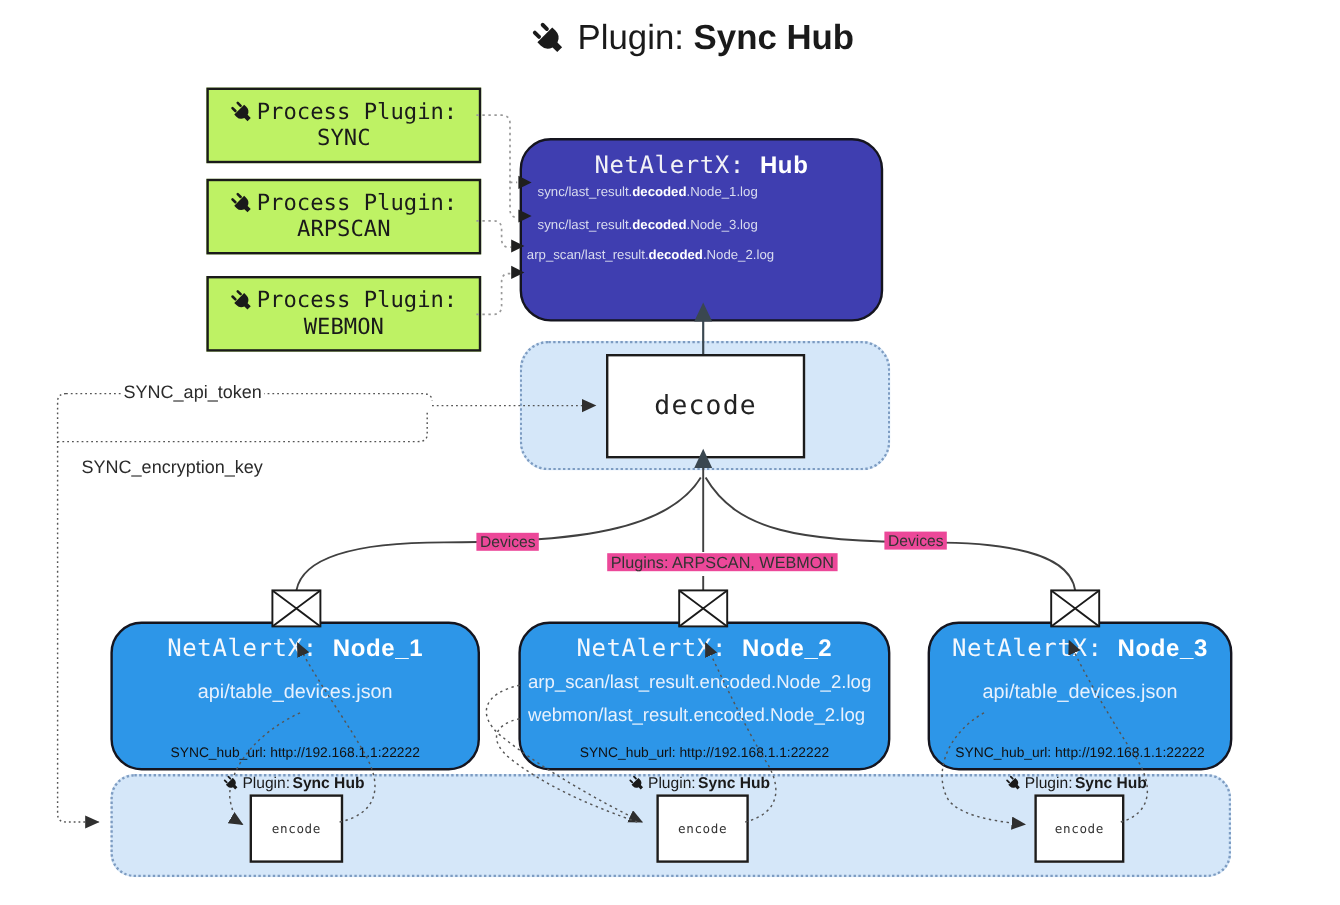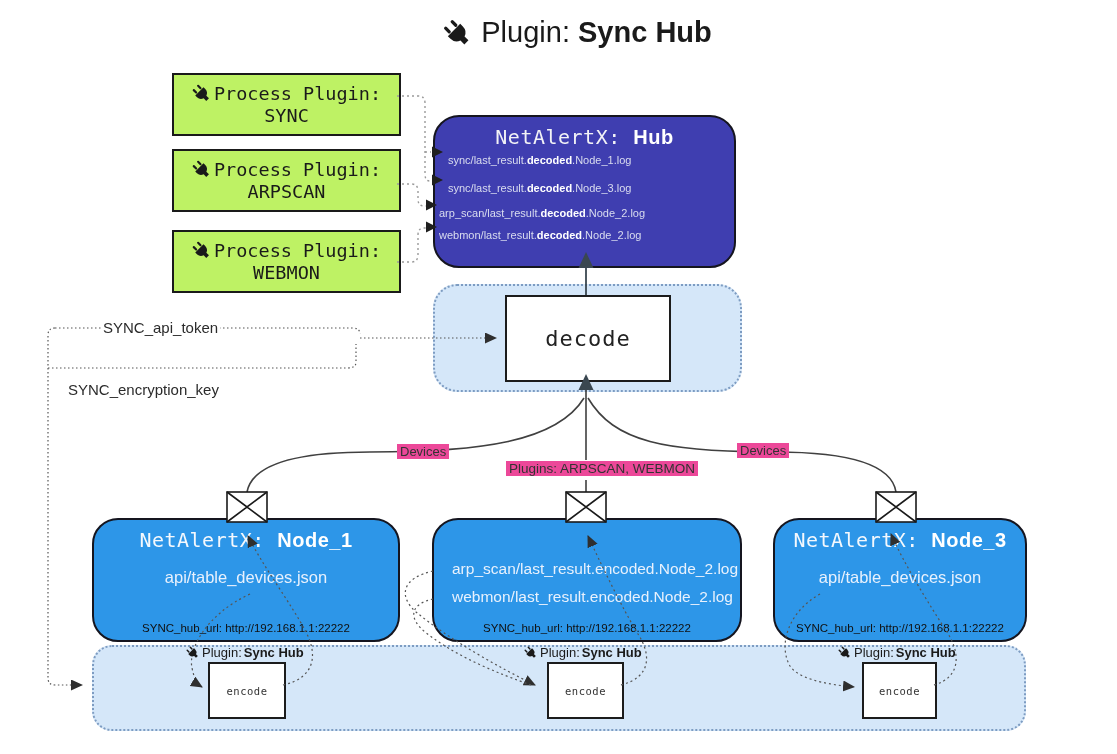--- a/index.html
+++ b/index.html
@@ -32,21 +32,21 @@
   .decode-box{left:505px;top:295px;width:162px;height:83px;font-size:22px;color:#222;letter-spacing:1px;align-items:center;}
   .encode-box{width:71px;height:53px;font-size:10.5px;color:#333;letter-spacing:.5px;}
   
   .tok{background:#fff;font-size:15px;color:#2b2b2b;z-index:6;padding:0 2px;}
   
   .edge-label{background:#ec4899;font-size:13px;color:#333;z-index:6;padding:0 3px;}
   
   .nodebox{background:#2D96E8;border:2px solid #15151f;border-radius:26px;height:120px;top:518px;z-index:1;}
   .node-title{left:0;top:8px;width:100%;text-align:center;font-size:20px;color:#f4f8fd;letter-spacing:0.5px;}
   .node-file{width:100%;text-align:center;font-size:15.5px;color:#e8f1fd;white-space:nowrap;}
-  .node-file.left{text-align:left;padding-left:18px;}
+  .node-file.left{text-align:left;padding-left:6px;}
   .node-huburl{left:0;bottom:6px;width:100%;text-align:center;font-size:11.5px;color:#101010;}
   
   .bottom-panel{left:92px;top:645px;width:930px;height:82px;border-radius:20px;}
   .plugin-label{font-size:13px;color:#1a1a1a;z-index:6;white-space:nowrap;display:flex;align-items:center;gap:2px;}
   .plugin-label b{font-weight:700;}
   
   .overlay{position:absolute;left:0;top:0;z-index:5;pointer-events:none;}
 </style>
 </head>
 <body>
@@ -96,41 +96,41 @@
       <span>Process Plugin:</span>
       </div>
     <div class="l2">WEBMON</div>
   </div>
 
   <div class="abs hubbox">
     <div class="abs hub-title mono"><span>NetAlertX: </span><b>Hub</b></div>
     <div class="abs hub-file" style="left:13px;top:142px;top:37px;"><span>sync/last_result.</span><b>decoded</b><span>.Node_1.log</span></div>
     <div class="abs hub-file" style="left:13px;top:65px;"><span>sync/last_result.</span><b>decoded</b><span>.Node_3.log</span></div>
     <div class="abs hub-file" style="left:4px;top:90px;"><span>arp_scan/last_result.</span><b>decoded</b><span>.Node_2.log</span></div>
-    <div class="abs hub-file" style="left:4px;top:112px;"><span>webmon/last_result.</span><b>decoded</b><span>.Node_2.log</span></div>
   </div>
 
   <div class="abs panel decode-panel"></div>
   <div class="abs iobox decode-box mono">
       <span>decode</span>
     </div>
 
   <span class="abs tok" style="left:101px;top:319px;">SYNC_api_token</span>
   <span class="abs tok" style="left:66px;top:381px;">SYNC_encryption_key</span>
 
   <span class="abs edge-label" style="left:397px;top:444px;">Devices</span>
   <span class="abs edge-label" style="left:737px;top:443px;">Devices</span>
   <span class="abs edge-label" style="left:506px;top:461px;font-size:13.5px;">Plugins: ARPSCAN, WEBMON</span>
 
   <div class="abs nodebox" style="left:92px;width:304px;">
     <div class="abs node-title mono"><span>NetAlertX: </span><b>Node_1</b></div>
     <div class="abs node-file" style="top:48px;font-size:16.5px;">api/table_devices.json</div>
     <div class="abs node-huburl">SYNC_hub_url: http://192.168.1.1:22222</div>
   </div>
   <div class="abs nodebox" style="left:432px;width:306px;">
+    <div class="abs node-title mono"><span>NetAlertX: </span><b>Node_2</b></div>
     <div class="abs node-file left" style="top:40px;">arp_scan/last_result.encoded.Node_2.log</div>
     <div class="abs node-file left" style="top:68px;">webmon/last_result.encoded.Node_2.log</div>
     <div class="abs node-huburl">SYNC_hub_url: http://192.168.1.1:22222</div>
   </div>
   <div class="abs nodebox" style="left:773px;width:250px;">
     <div class="abs node-title mono"><span>NetAlertX: </span><b>Node_3</b></div>
     <div class="abs node-file" style="top:48px;font-size:16.5px;">api/table_devices.json</div>
     <div class="abs node-huburl">SYNC_hub_url: http://192.168.1.1:22222</div>
   </div>
 

